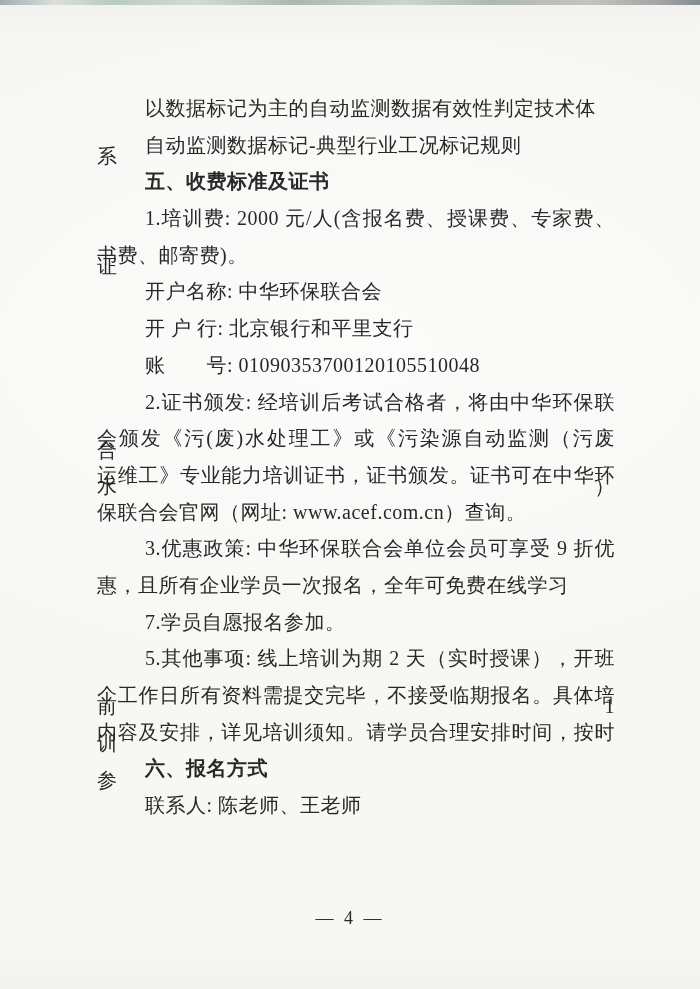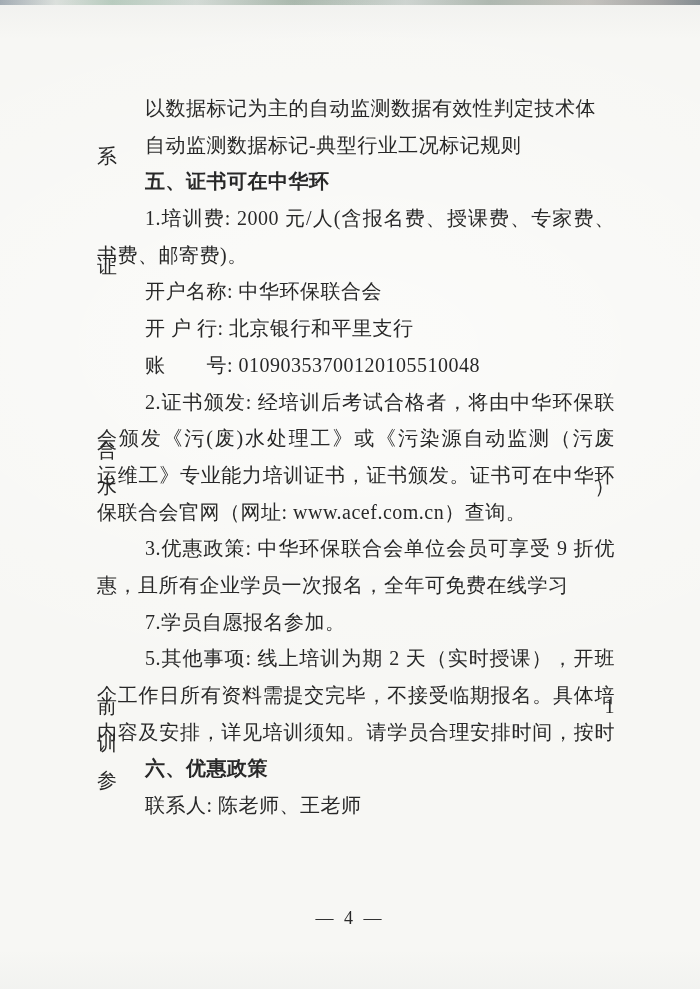--- a/index.html
+++ b/index.html
@@ -65,33 +65,33 @@
 </style>
 </head>
 <body>
 
 <div class="scan-strip"></div>
 <div class="paper-shade"></div>
 
 <div class="text-block">
   <div class="line indent">以数据标记为主的自动监测数据有效性判定技术体系</div>
   <div class="line indent">自动监测数据标记-典型行业工况标记规则</div>
-  <div class="line indent bold">五、证书可在中华环</div>
+  <div class="line indent bold">五、收费标准及证书</div>
   <div class="line indent fill">1.培训费: 2000 元/人(含报名费、授课费、专家费、证</div>
   <div class="line">书费、邮寄费)。</div>
   <div class="line indent pre">开户名称: 中华环保联合会</div>
   <div class="line indent pre">开 户 行: 北京银行和平里支行</div>
   <div class="line indent pre">账　　号: 01090353700120105510048</div>
   <div class="line indent fill">2.证书颁发: 经培训后考试合格者，将由中华环保联合</div>
   <div class="line fill">会颁发《污(废)水处理工》或《污染源自动监测（污废水）</div>
   <div class="line fill">运维工》专业能力培训证书，证书颁发。证书可在中华环</div>
   <div class="line">保联合会官网（网址: www.acef.com.cn）查询。</div>
   <div class="line indent fill">3.优惠政策: 中华环保联合会单位会员可享受 9 折优</div>
   <div class="line">惠，且所有企业学员一次报名，全年可免费在线学习</div>
   <div class="line indent">7.学员自愿报名参加。</div>
   <div class="line indent fill">5.其他事项: 线上培训为期 2 天（实时授课），开班前 1</div>
   <div class="line fill">个工作日所有资料需提交完毕，不接受临期报名。具体培训</div>
   <div class="line fill">内容及安排，详见培训须知。请学员合理安排时间，按时参</div>
-  <div class="line indent bold">六、优惠政策</div>
+  <div class="line indent bold">六、报名方式</div>
   <div class="line indent">联系人: 陈老师、王老师</div>
 </div>
 
 <div class="footer">— 4 —</div>
 
 </body></html>

